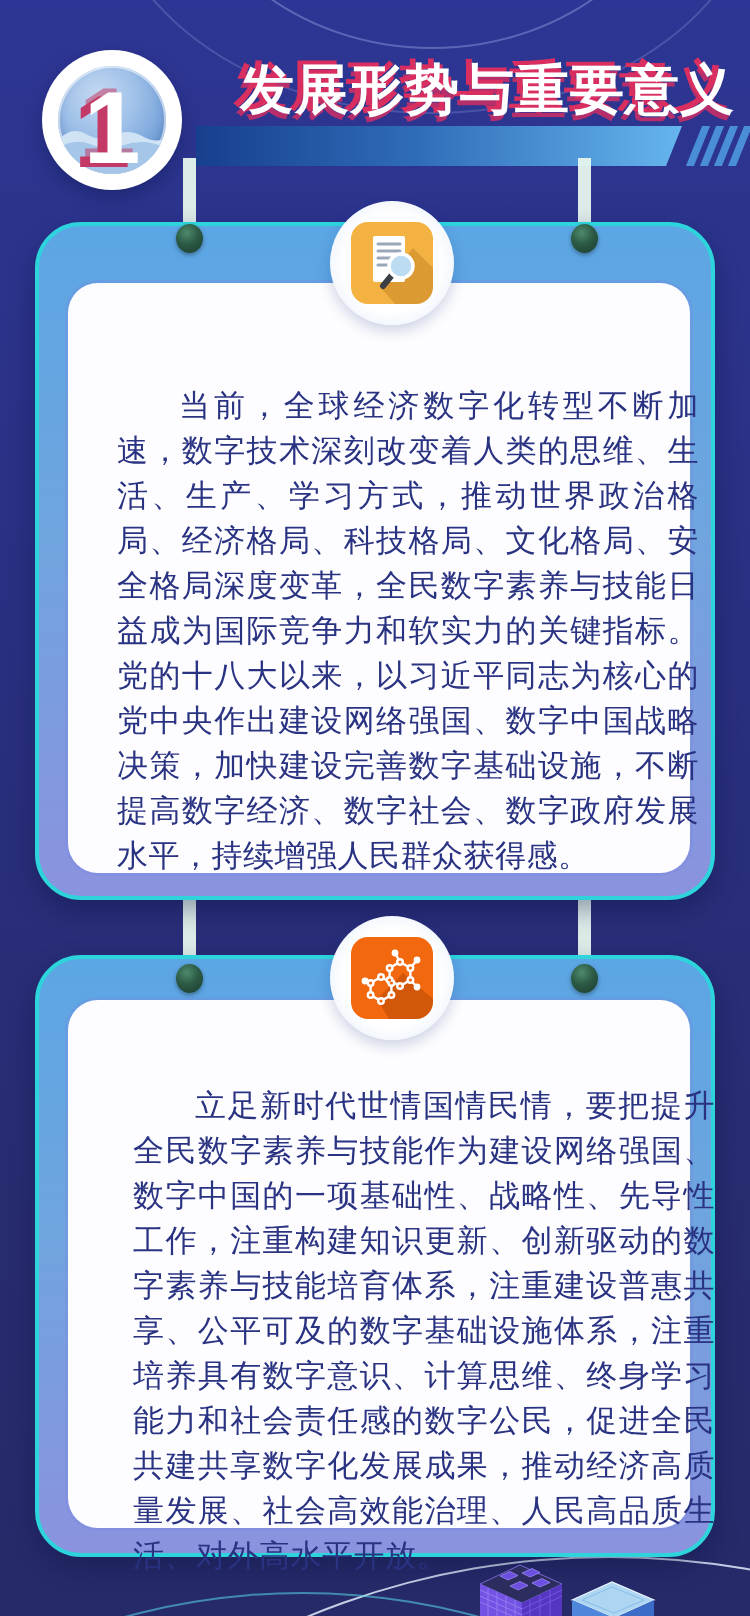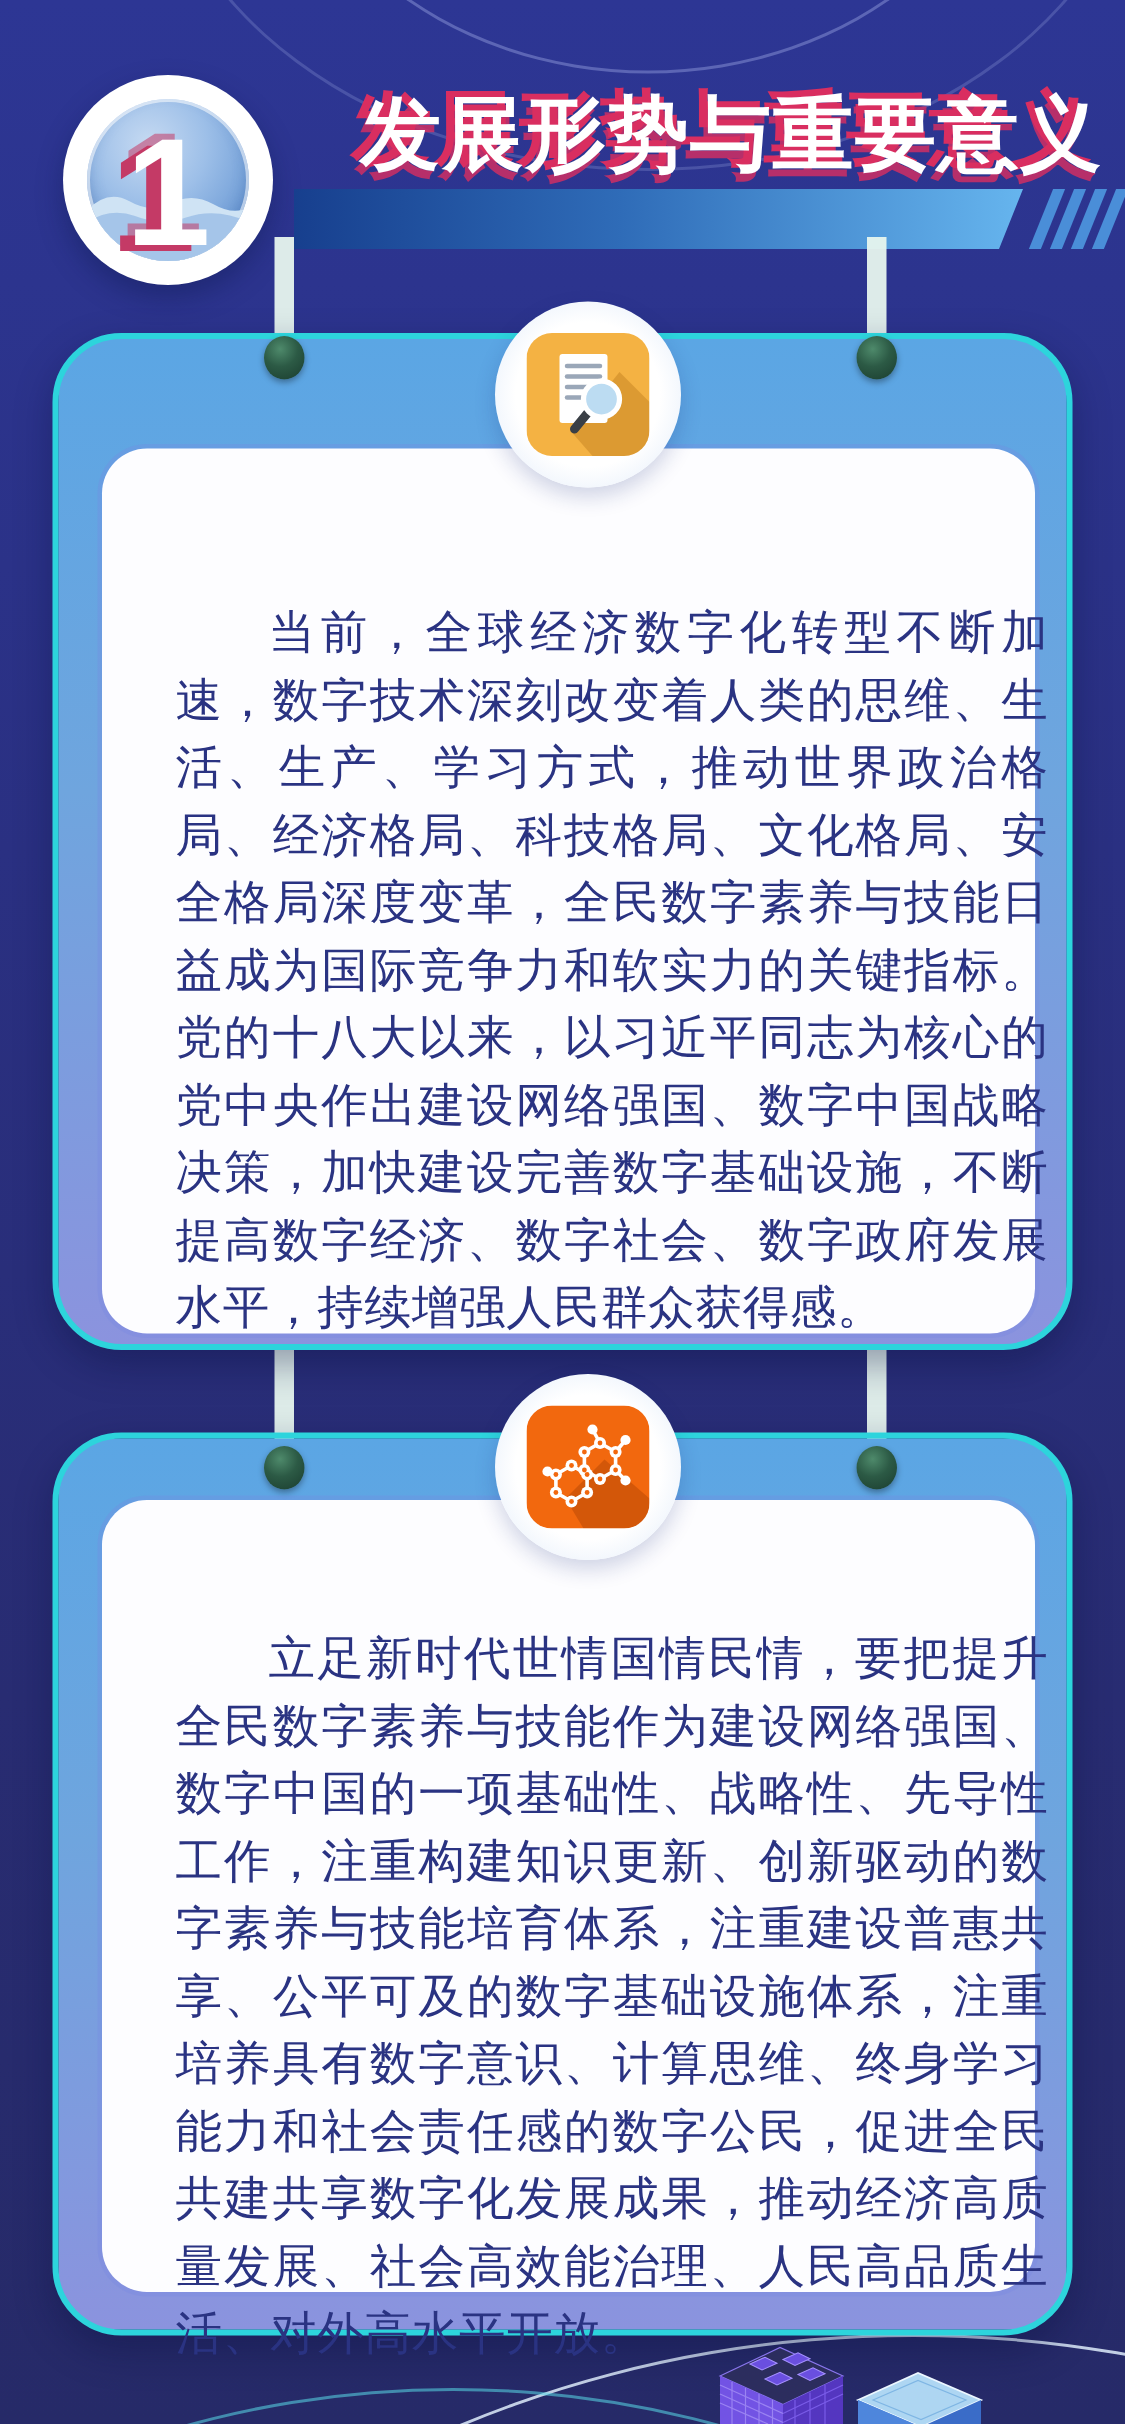--- a/index.html
+++ b/index.html
@@ -52,27 +52,27 @@
   .pin-2a{left:176px;top:964px;} .pin-2b{left:571px;top:964px;}
   
   .card-outer{position:absolute;left:35px;width:680px;box-sizing:border-box;
     border:4px solid #2dd4dc;border-radius:46px;
     background:linear-gradient(180deg,#5ba6e4 0%,#6fa5de 45%,#8b93de 100%);
     box-shadow:0 10px 24px rgba(10,15,60,0.35);}
   .card1{top:222px;height:678px;}
   .card2{top:955px;height:602px;}
   .card-inner{position:absolute;left:29px;width:622px;background:#fdfdff;border-radius:30px;
     box-shadow:0 0 0 3px rgba(120,135,225,0.30);}
-  .card1 .card-inner{top:73px;height:590px;}
+  .card1 .card-inner{top:57px;height:590px;}
   .card2 .card-inner{top:41px;height:528px;}
   .card-text{position:absolute;left:49px;width:582px;
     font-size:31px;line-height:45px;color:#2a3382;
     text-align:justify;text-indent:2em;letter-spacing:0.5px;}
   .card1 .card-text{top:100px;}
-  .card2 .card-text{top:83px;}
+  .card2 .card-text{top:83px;margin-left:16px;}
   .icon-circle{position:absolute;width:124px;height:124px;border-radius:50%;z-index:6;
     background:radial-gradient(circle,#ffffff 55%,#eef4fc 78%,#d9e6f6 100%);
     box-shadow:0 6px 14px rgba(20,40,120,0.20);
     display:flex;align-items:center;justify-content:center;}
   .ic1{left:330px;top:201px;} .ic2{left:330px;top:916px;}
   
   .buildings{position:absolute;left:472px;top:1560px;width:192px;height:56px;}
 </style>
 </head>
 <body>

